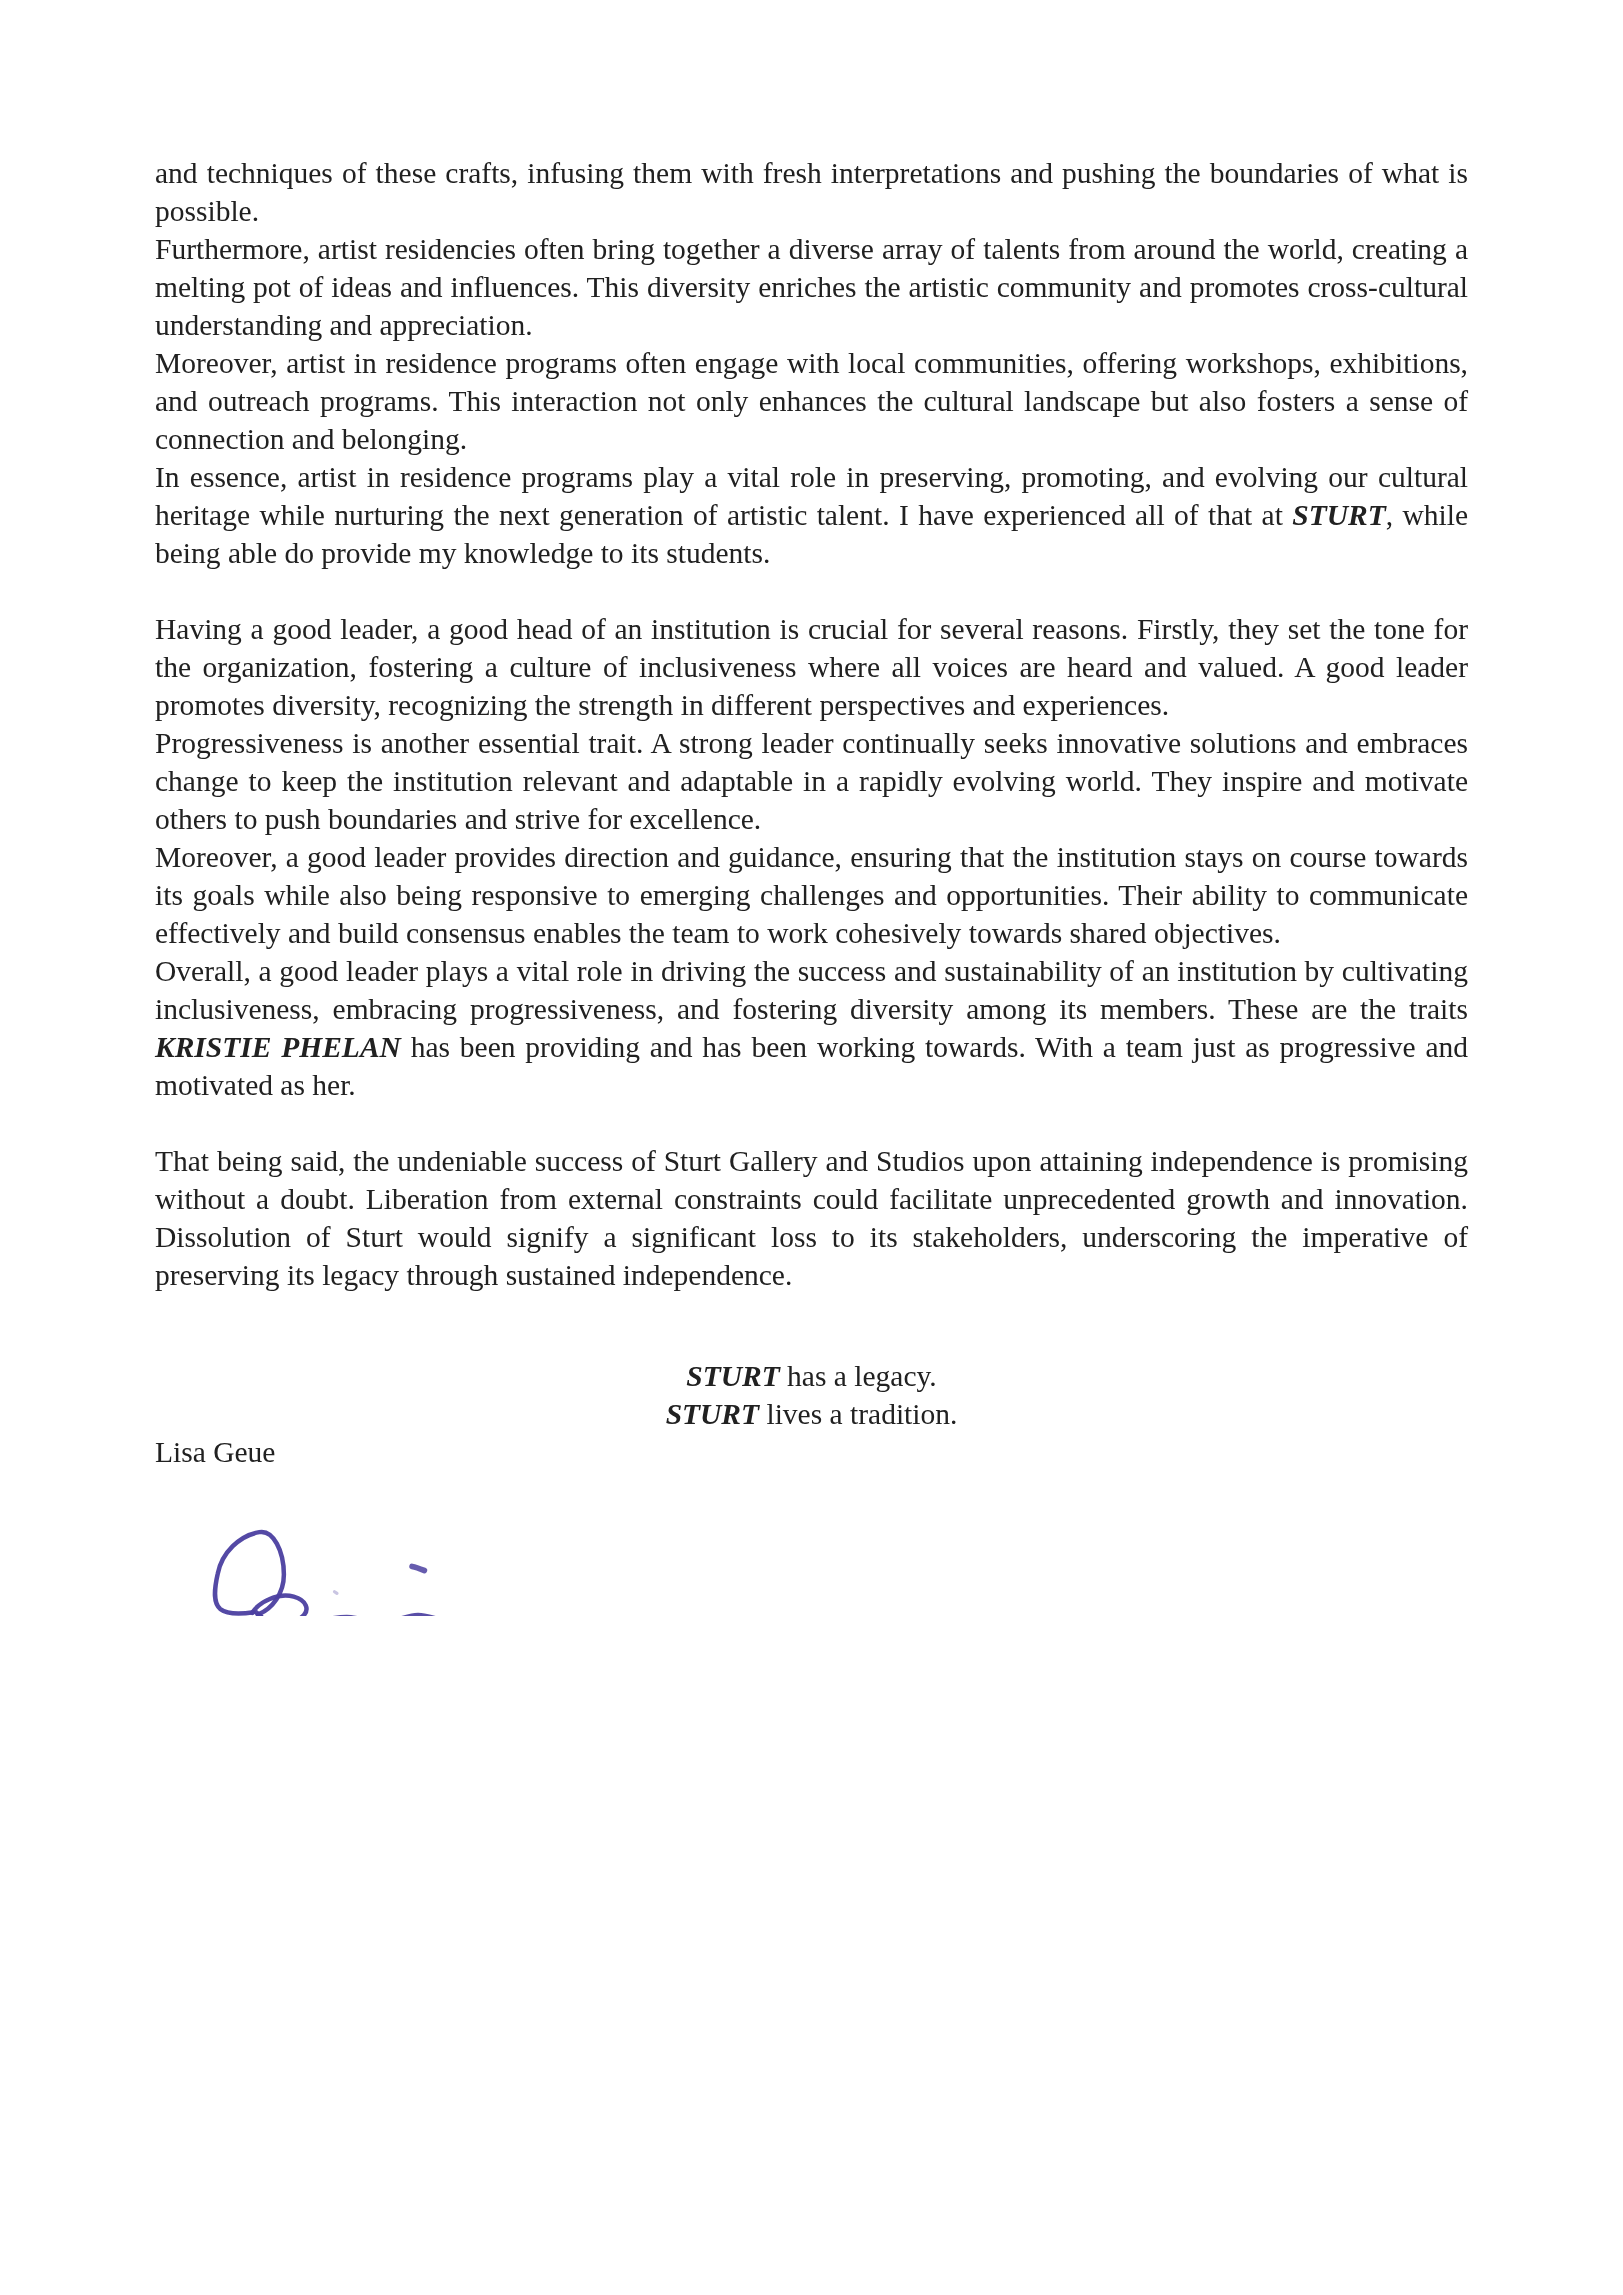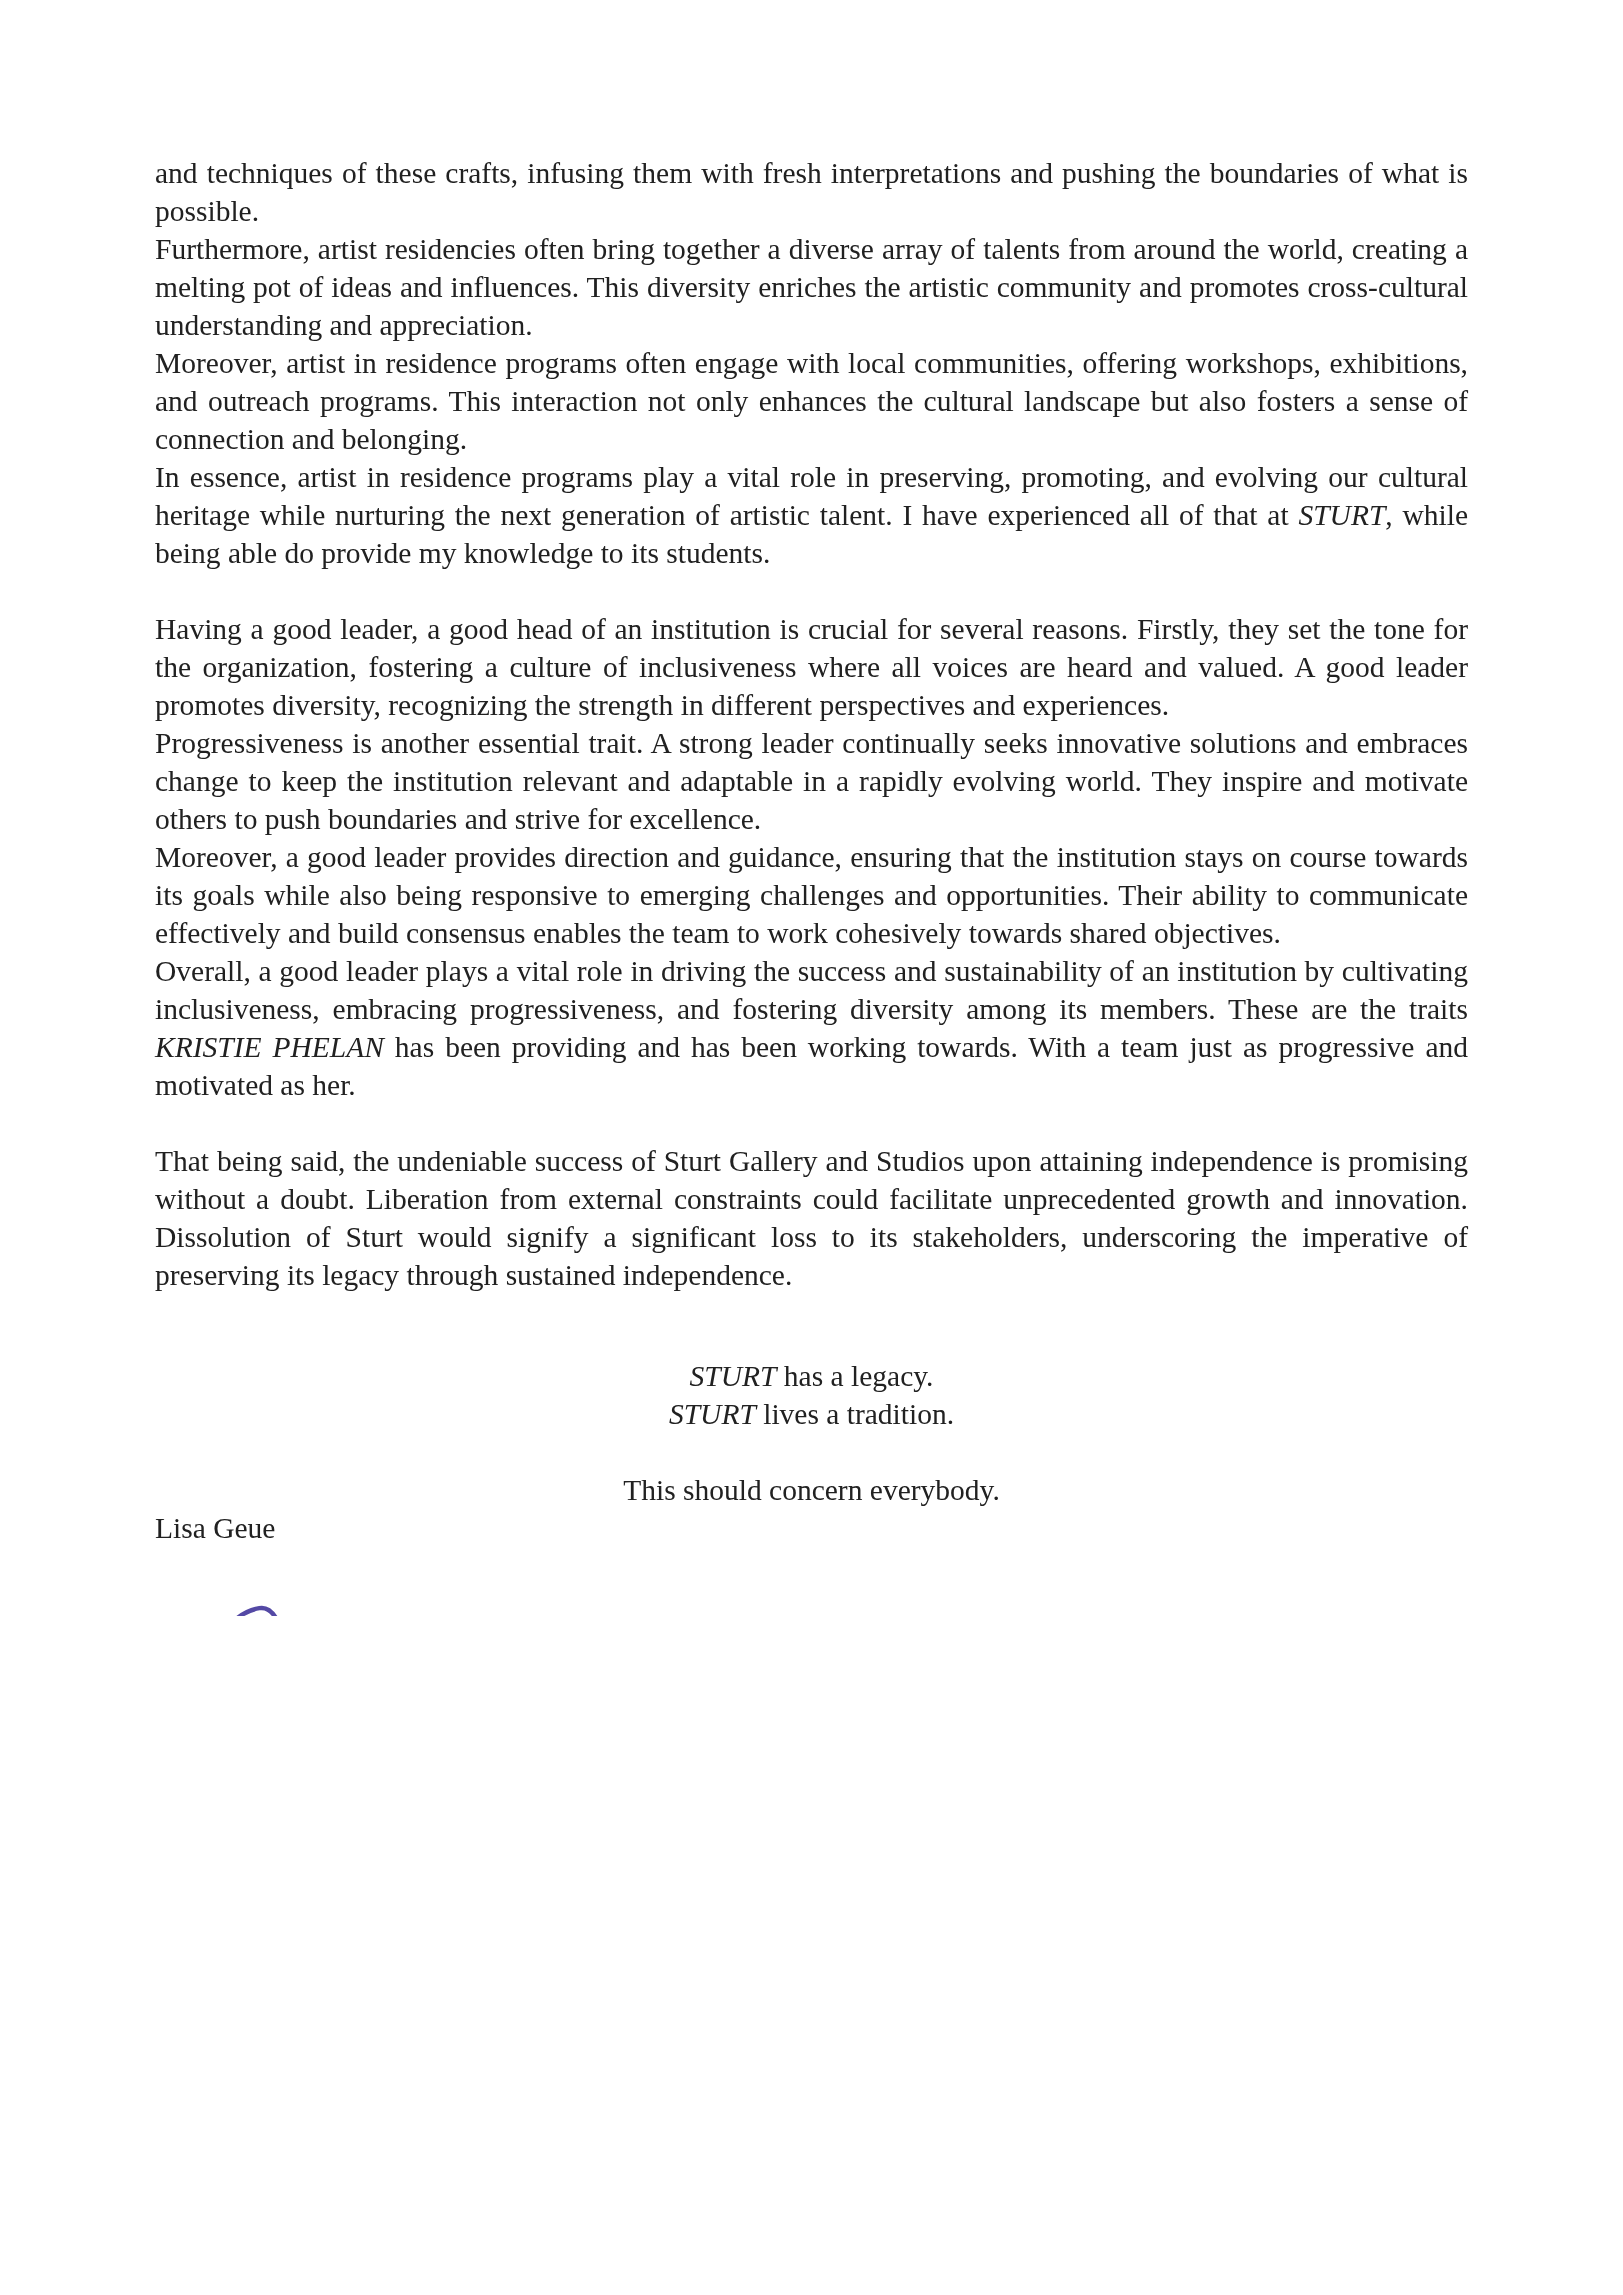--- a/index.html
+++ b/index.html
@@ -22,20 +22,21 @@
     margin: 0;
     font-size: 29.5px;
     line-height: 38px;
     text-align: justify;
   }
   .group:not(:first-child) {
     margin-top: 38px;
   }
   .it {
     font-style: italic;
+    font-weight: bold;
   }
   .centered-block {
     margin-top: 63px;
   }
   .centered-block p {
     text-align: center;
   }
   .closing {
     margin-top: 38px;
     text-align: center;
@@ -75,21 +76,20 @@
       <div class="group">
         <p><span>That being said, the undeniable success of Sturt Gallery and Studios upon attaining independence is promising without a doubt. Liberation from external constraints could facilitate unprecedented growth and innovation. Dissolution of Sturt would signify a significant loss to its stakeholders, underscoring the imperative of preserving its legacy through sustained independence.</span></p>
       </div>
     </section>
 
   <section class="centered-block">
       <p><span class="it">STURT</span><span> has a legacy.</span></p>
       <p><span class="it">STURT</span><span> lives a tradition.</span></p>
     </section>
 
-  <p class="closing">This should concern everybody.</p>
 
   <p class="signer">Lisa Geue</p>
 
   <div class="sig-wrap">
     <svg viewBox="0 0 480 300">
       <g fill="none" stroke-linecap="round" stroke-linejoin="round" stroke="#4b3fa0">
         <path stroke-width="5.5" opacity="0.95" d="M 135,133 C 153,126 167,107 167,84 C 167,55 154,29 137,32 C 113,36 91,57 86,83 C 81,105 81,119 89,126 C 98,133 117,132 130,130"></path>
         <path stroke-width="5.5" opacity="0.95" d="M 128,131 C 137,117 160,106 179,111 C 194,115 200,127 189,136 C 177,146 153,147 143,139 C 138,135 135,132 133,130"></path>
         <path stroke-width="5" opacity="0.92" d="M 186,139 C 212,143 229,134 249,136 C 267,138 275,144 293,142 C 311,139 321,131 339,134 C 357,137 363,143 381,141 C 397,139 406,136 419,138"></path>
         <path stroke-width="5.5" opacity="0.95" d="M 139,135 C 129,161 111,196 91,223 C 77,242 64,252 58,253 C 51,254 56,260 68,258 C 89,253 123,219 144,181 C 153,165 159,153 162,148"></path>

